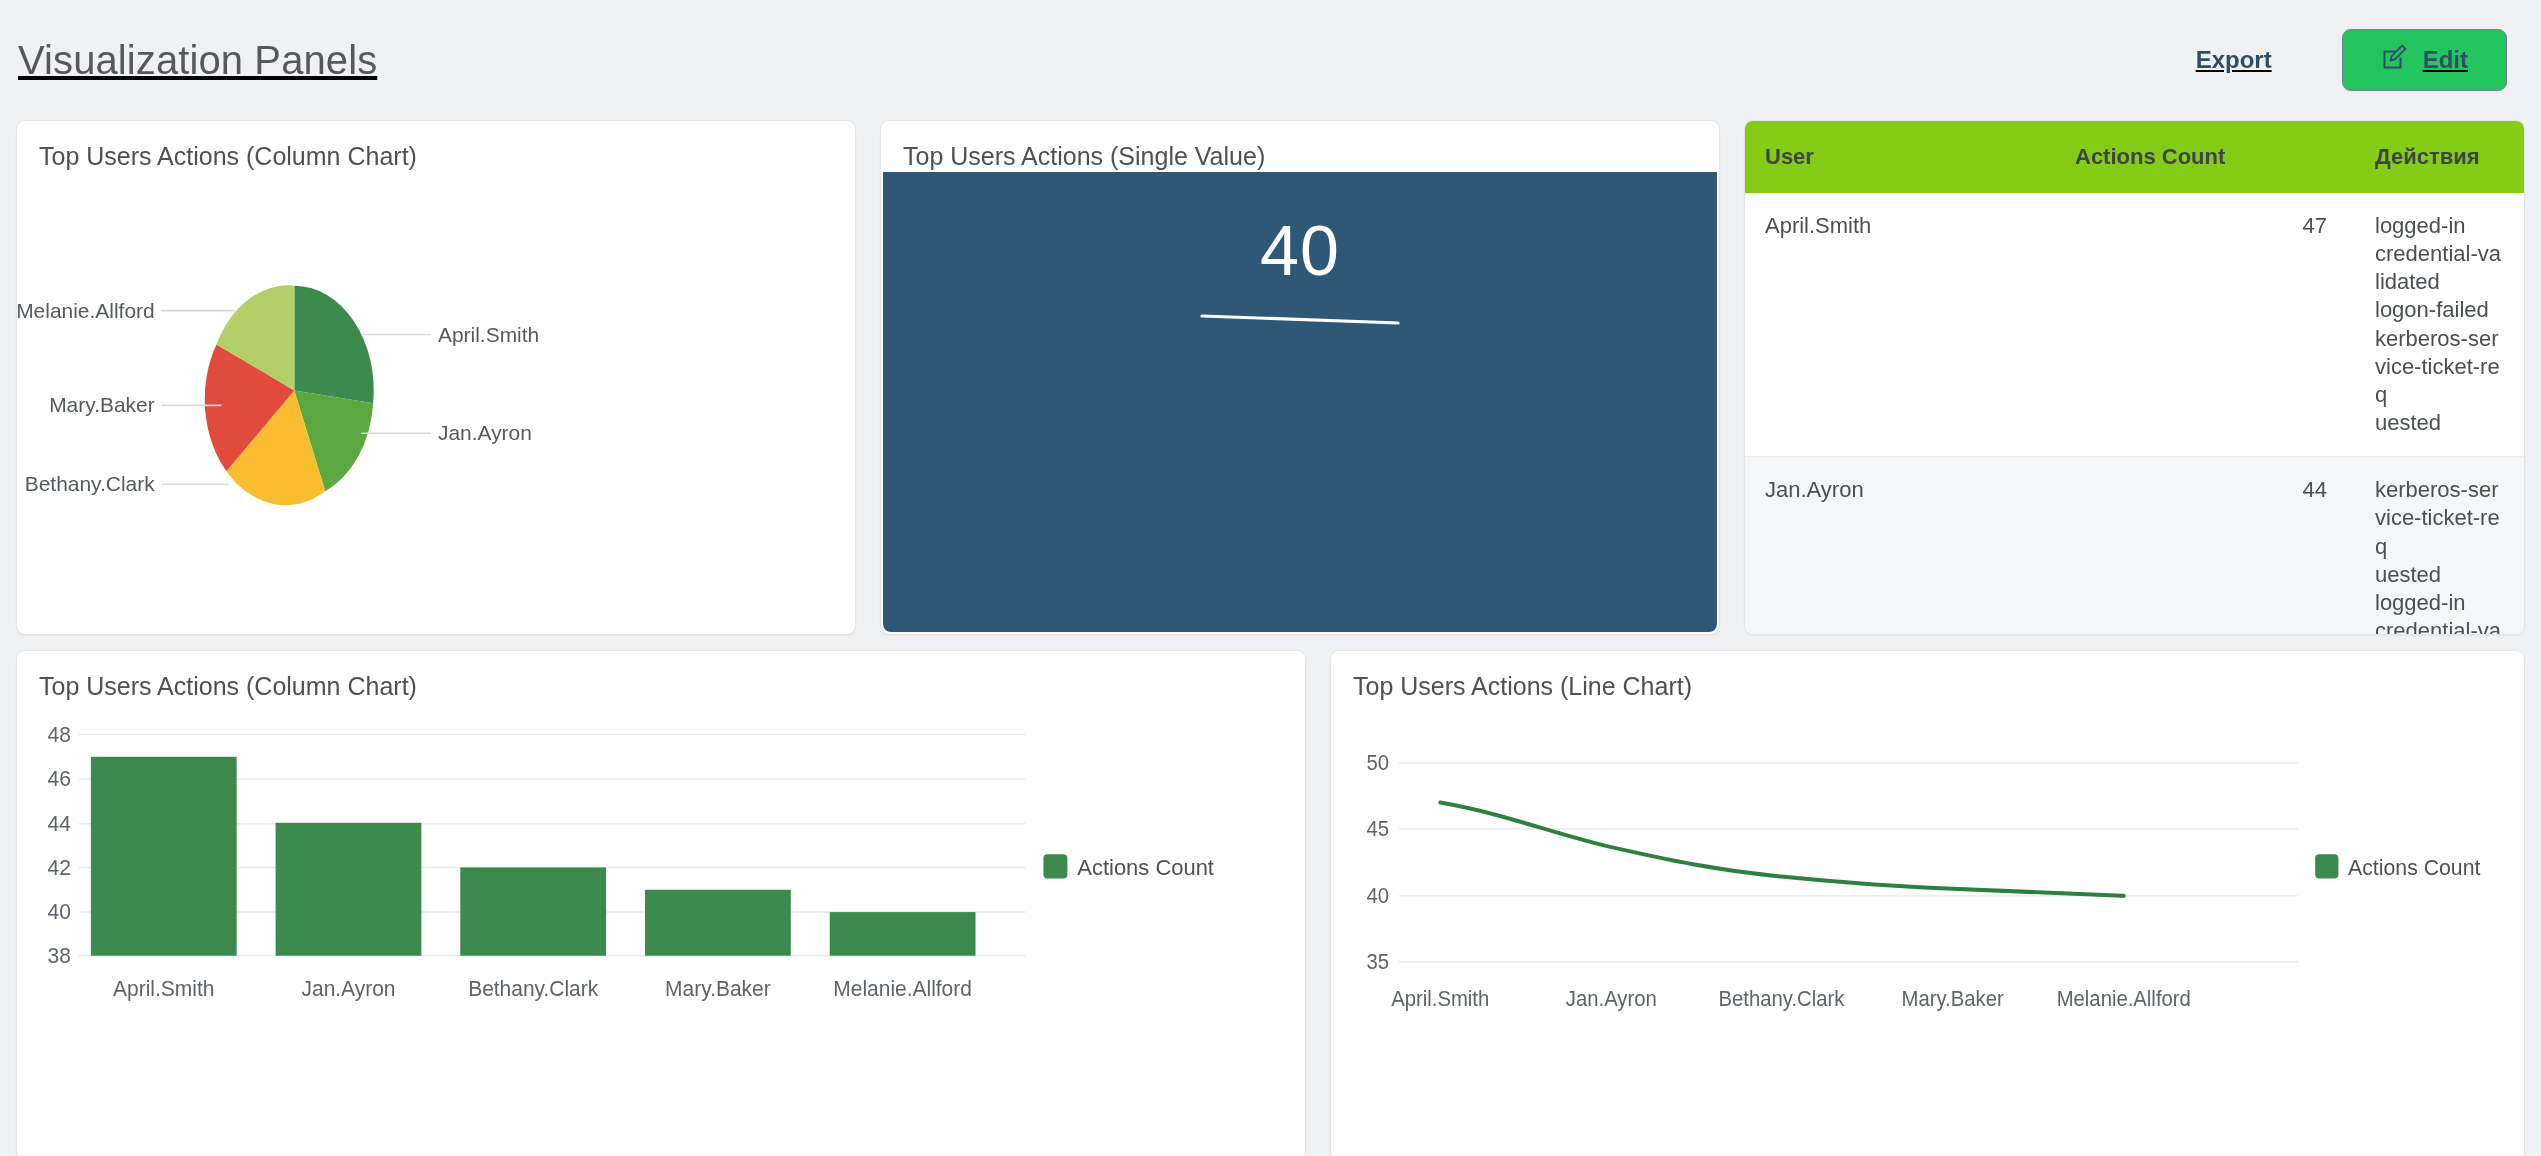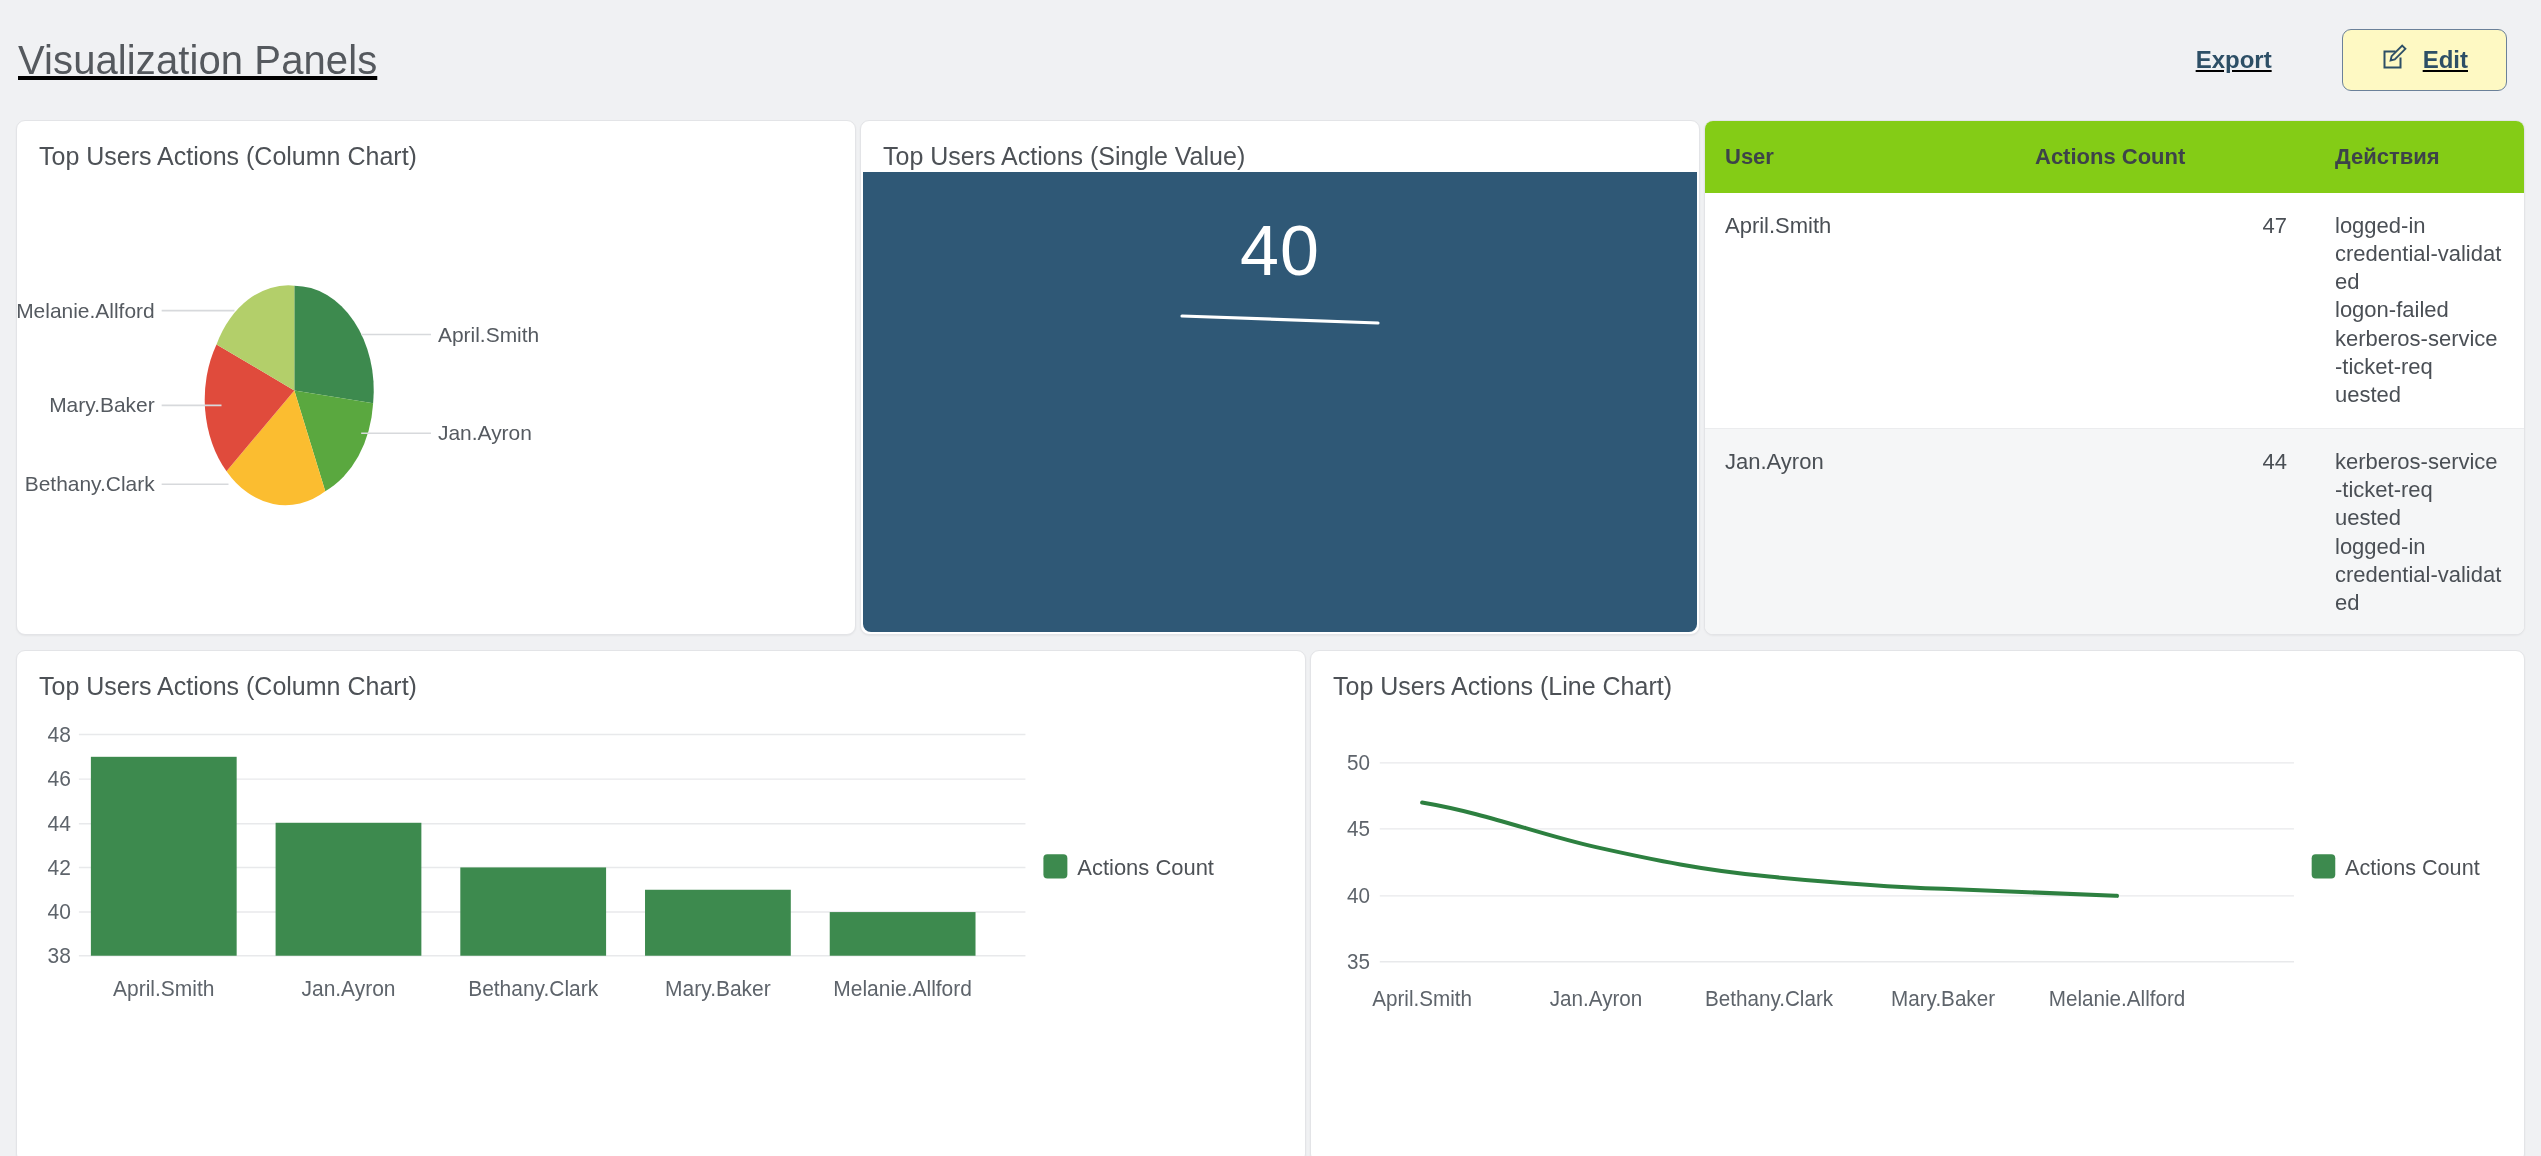--- a/index.html
+++ b/index.html
@@ -44,34 +44,34 @@
     font-family: inherit;
   }
   #edit-button {
     display: flex;
     align-items: center;
     gap: 16px;
     height: 62px;
     padding: 0 38px;
     border: 1.6px solid #6b8199;
     border-radius: 9px;
-    background: #fef9c3;
+    background: #22c55e;
     color: #2d4f66;
     font-size: 24px;
     font-weight: 700;
     cursor: pointer;
     font-family: inherit;
   }
   .edit-glyph { display: block; }
 
   
   #panels {
     padding: 0 16px 0 16px;
   }
-  .row { display: flex; gap: 4px; }
+  .row { display: flex; gap: 24px; }
   .row-top { height: 515px; }
   .row-bottom { height: 513px; margin-top: 15px; }
 
   .panel {
     background: #ffffff;
     border: 1px solid #e3e4e7;
     border-radius: 9px;
     box-shadow: 0 1px 2px rgba(0,0,0,.05);
     display: flex;
     flex-direction: column;

